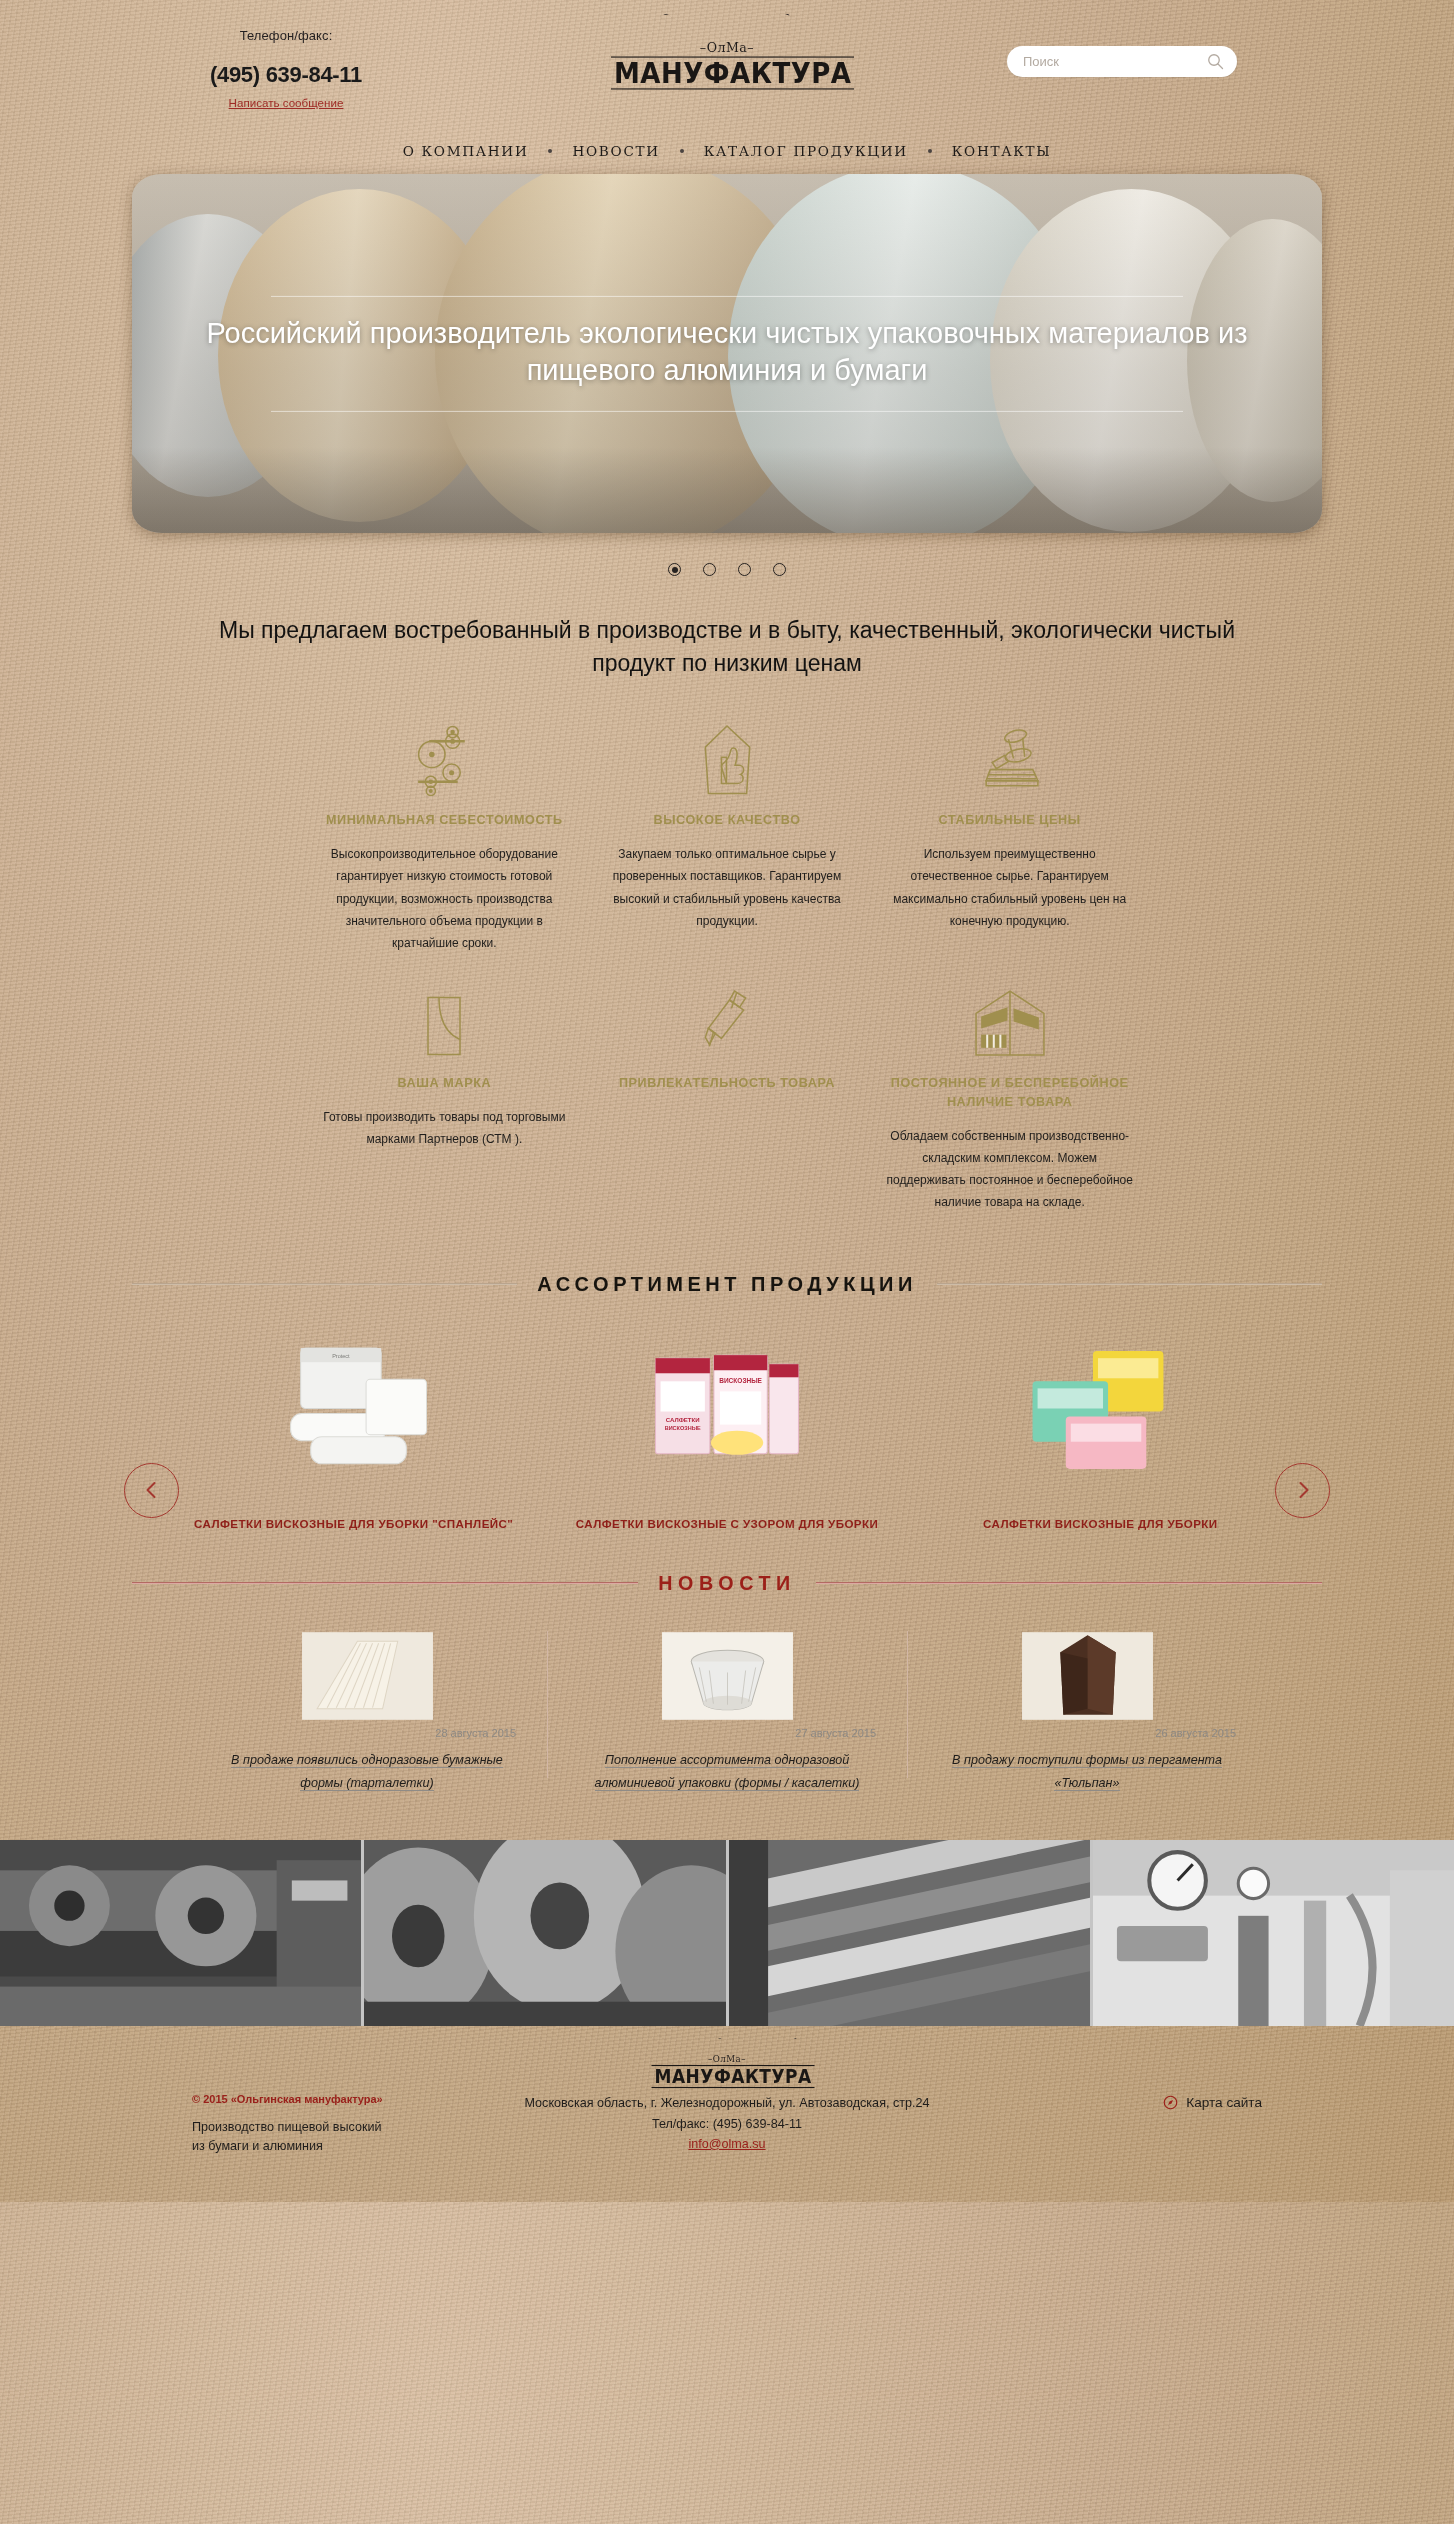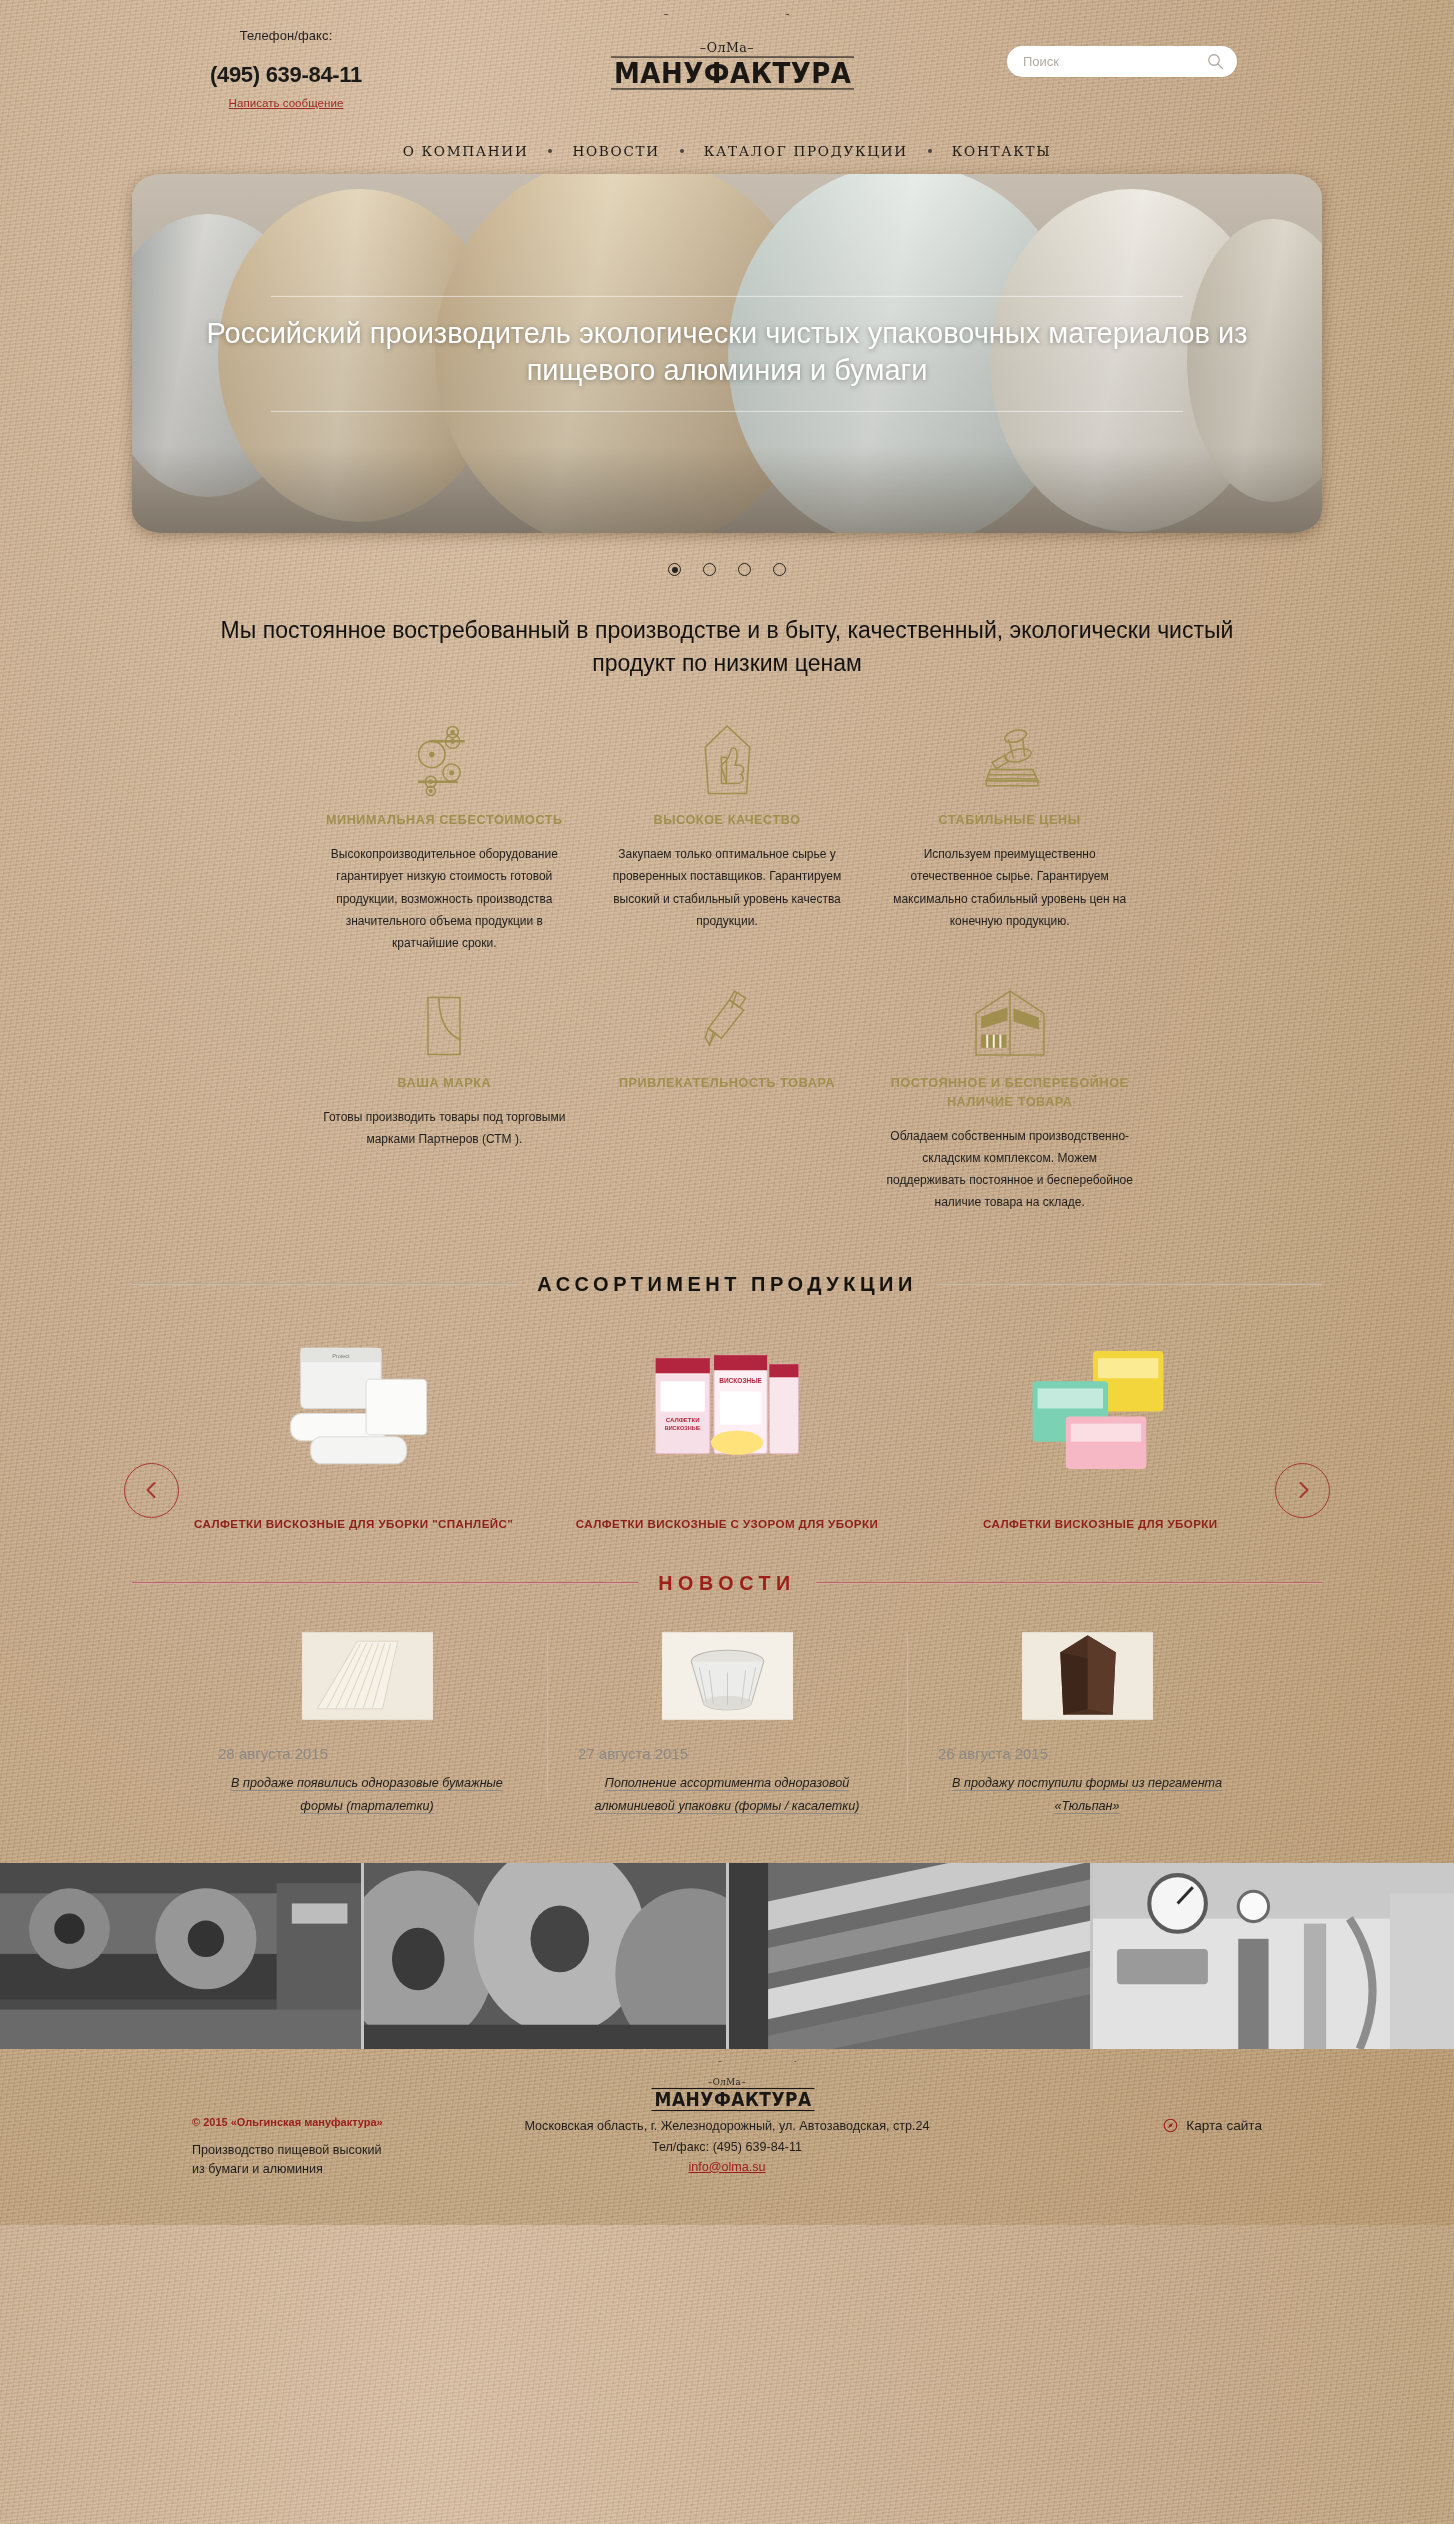--- a/index.html
+++ b/index.html
@@ -116,21 +116,21 @@
     border: 1.5px solid #a4382f; display: flex; align-items: center; justify-content: center;
     cursor: pointer; background: transparent;
   }
   .arrow.left { left: 124px; } .arrow.right { right: 124px; }
 
   
   .news-grid { display: flex; padding: 31px 187px 0; }
   .ncell { flex: 1; padding: 0 31px; position: relative; }
   .ncell + .ncell::before { content: ""; position: absolute; left: 0; top: 5px; bottom: 18px; width: 1px; background: #d2b7a6; }
   .nimg { height: 101px; display: flex; align-items: center; justify-content: center; }
-  .ndate { text-align: left; font-size: 15px; color: #8c8883; margin-top: 18px; }
+  .ndate { text-align: right; font-size: 11px; color: #8c8883; }
   .ntext { text-align: center; font-size: 12.6px; font-style: italic; line-height: 1.9; color: #1f1d1b; margin-top: 10px; }
   .ntext span { border-bottom: 1px solid #8f8b86; cursor: pointer; }
 
   
   .filmstrip { display: flex; margin-top: 44px; height: 186px; }
   .film { flex: 1; position: relative; overflow: hidden; filter: grayscale(100%); background: #3a3a3a; }
   .film + .film { border-left: 3px solid #d7c2aa; }
 
   
   .footer { position: relative; height: 176px; padding: 0 192px; }
@@ -216,21 +216,21 @@
     </div>
 
     <div class="dots">
       <div class="dot active"></div>
       <div class="dot"></div>
       <div class="dot"></div>
       <div class="dot"></div>
     </div>
   </div>
 
-  <div class="tagline">Мы постоянное востребованный в производстве и в быту, качественный, экологически чистый продукт по низким ценам</div>
+  <div class="tagline">Мы предлагаем востребованный в производстве и в быту, качественный, экологически чистый продукт по низким ценам</div>
 
   <div class="features">
 
     <div class="frow">
       <div class="fcell">
         <div class="ficon">
           <svg width="61" height="71" viewBox="0 0 120 140" fill="none" stroke="#a08f4e" stroke-width="3">
             <circle cx="35" cy="58" r="26"></circle>
               <circle cx="35" cy="58" r="4" fill="#a08f4e"></circle>
             <circle cx="76" cy="32" r="14"></circle>

